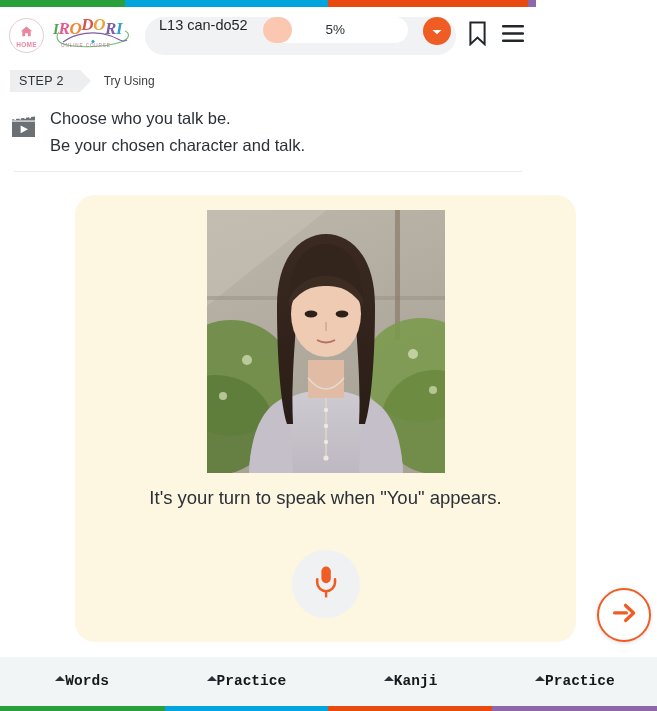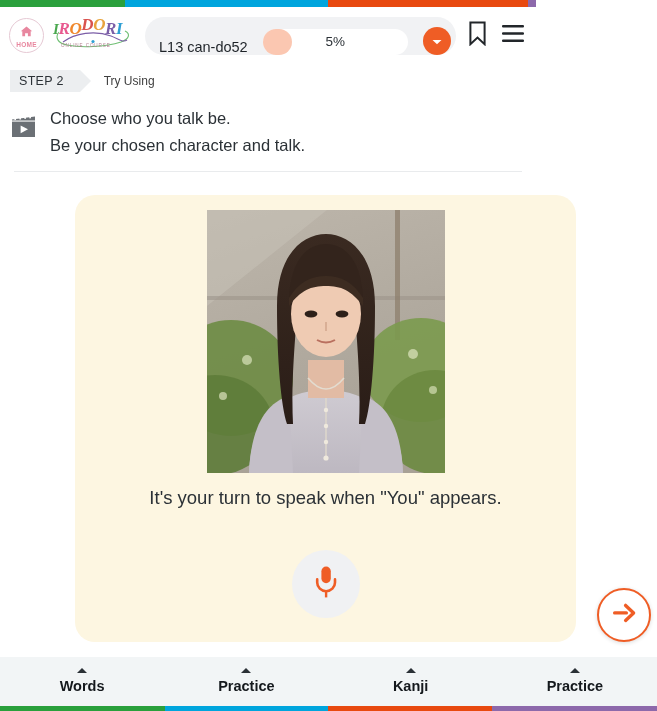--- a/index.html
+++ b/index.html
@@ -59,21 +59,21 @@
     position: absolute; left: 8px; top: 27px;
     font-size: 4.6px; color: #b07c8e; letter-spacing: .9px;
     font-family: "Liberation Sans", sans-serif; white-space: nowrap;
   }
   .logo svg { position: absolute; left: 0; top: 0; }
 
   
   .pill {
     flex: 1 1 auto; margin-left: 10px; margin-right: 8px;
     height: 38px; background: #f1f2f4; border-radius: 19px;
-    display: flex; align-items: flex-end; padding: 0 5px 0 14px; gap: 15px;
+    display: flex; align-items: flex-start; padding: 0 5px 0 14px; gap: 15px;
     min-width: 0;
   }
   .pill-label {
     font-size: 14.5px; color: #1e2328; white-space: nowrap; flex: 0 0 auto;
   }
   .track {
     position: relative; flex: 1 1 auto; height: 26px;
     background: #ffffff; border-radius: 13px; min-width: 0;
   }
   .track-fill {
@@ -143,22 +143,22 @@
     box-shadow: 0 1px 4px rgba(0,0,0,.14);
   }
 
   
   .bottomnav {
     position: absolute; left: 0; bottom: 0; width: 657px; height: 54px;
     background: #f2f5f6; display: flex;
   }
   .navtab {
     flex: 1 1 0; position: relative; display: flex;
-    flex-direction: column; align-items: center; justify-content: center;
-    cursor: pointer; padding-bottom: 6px;
+    flex-direction: row; align-items: center; justify-content: center;
+    cursor: pointer; padding-bottom: 6px; font-family: Liberation Mono, monospace;
   }
   .navcaret {
     width: 0; height: 0; margin-bottom: 5px;
     border-left: 5px solid transparent; border-right: 5px solid transparent;
     border-bottom: 5px solid #2b3136;
   }
   .navlabel { font-size: 14.5px; font-weight: bold; color: #15191d; }
   .navbar-colors { position: absolute; left: 0; bottom: 0; width: 657px; height: 5px; display: flex; }
   .navbar-colors i { display: block; height: 100%; }
   .nb-green { width: 165px; background: #2aa03c; }

